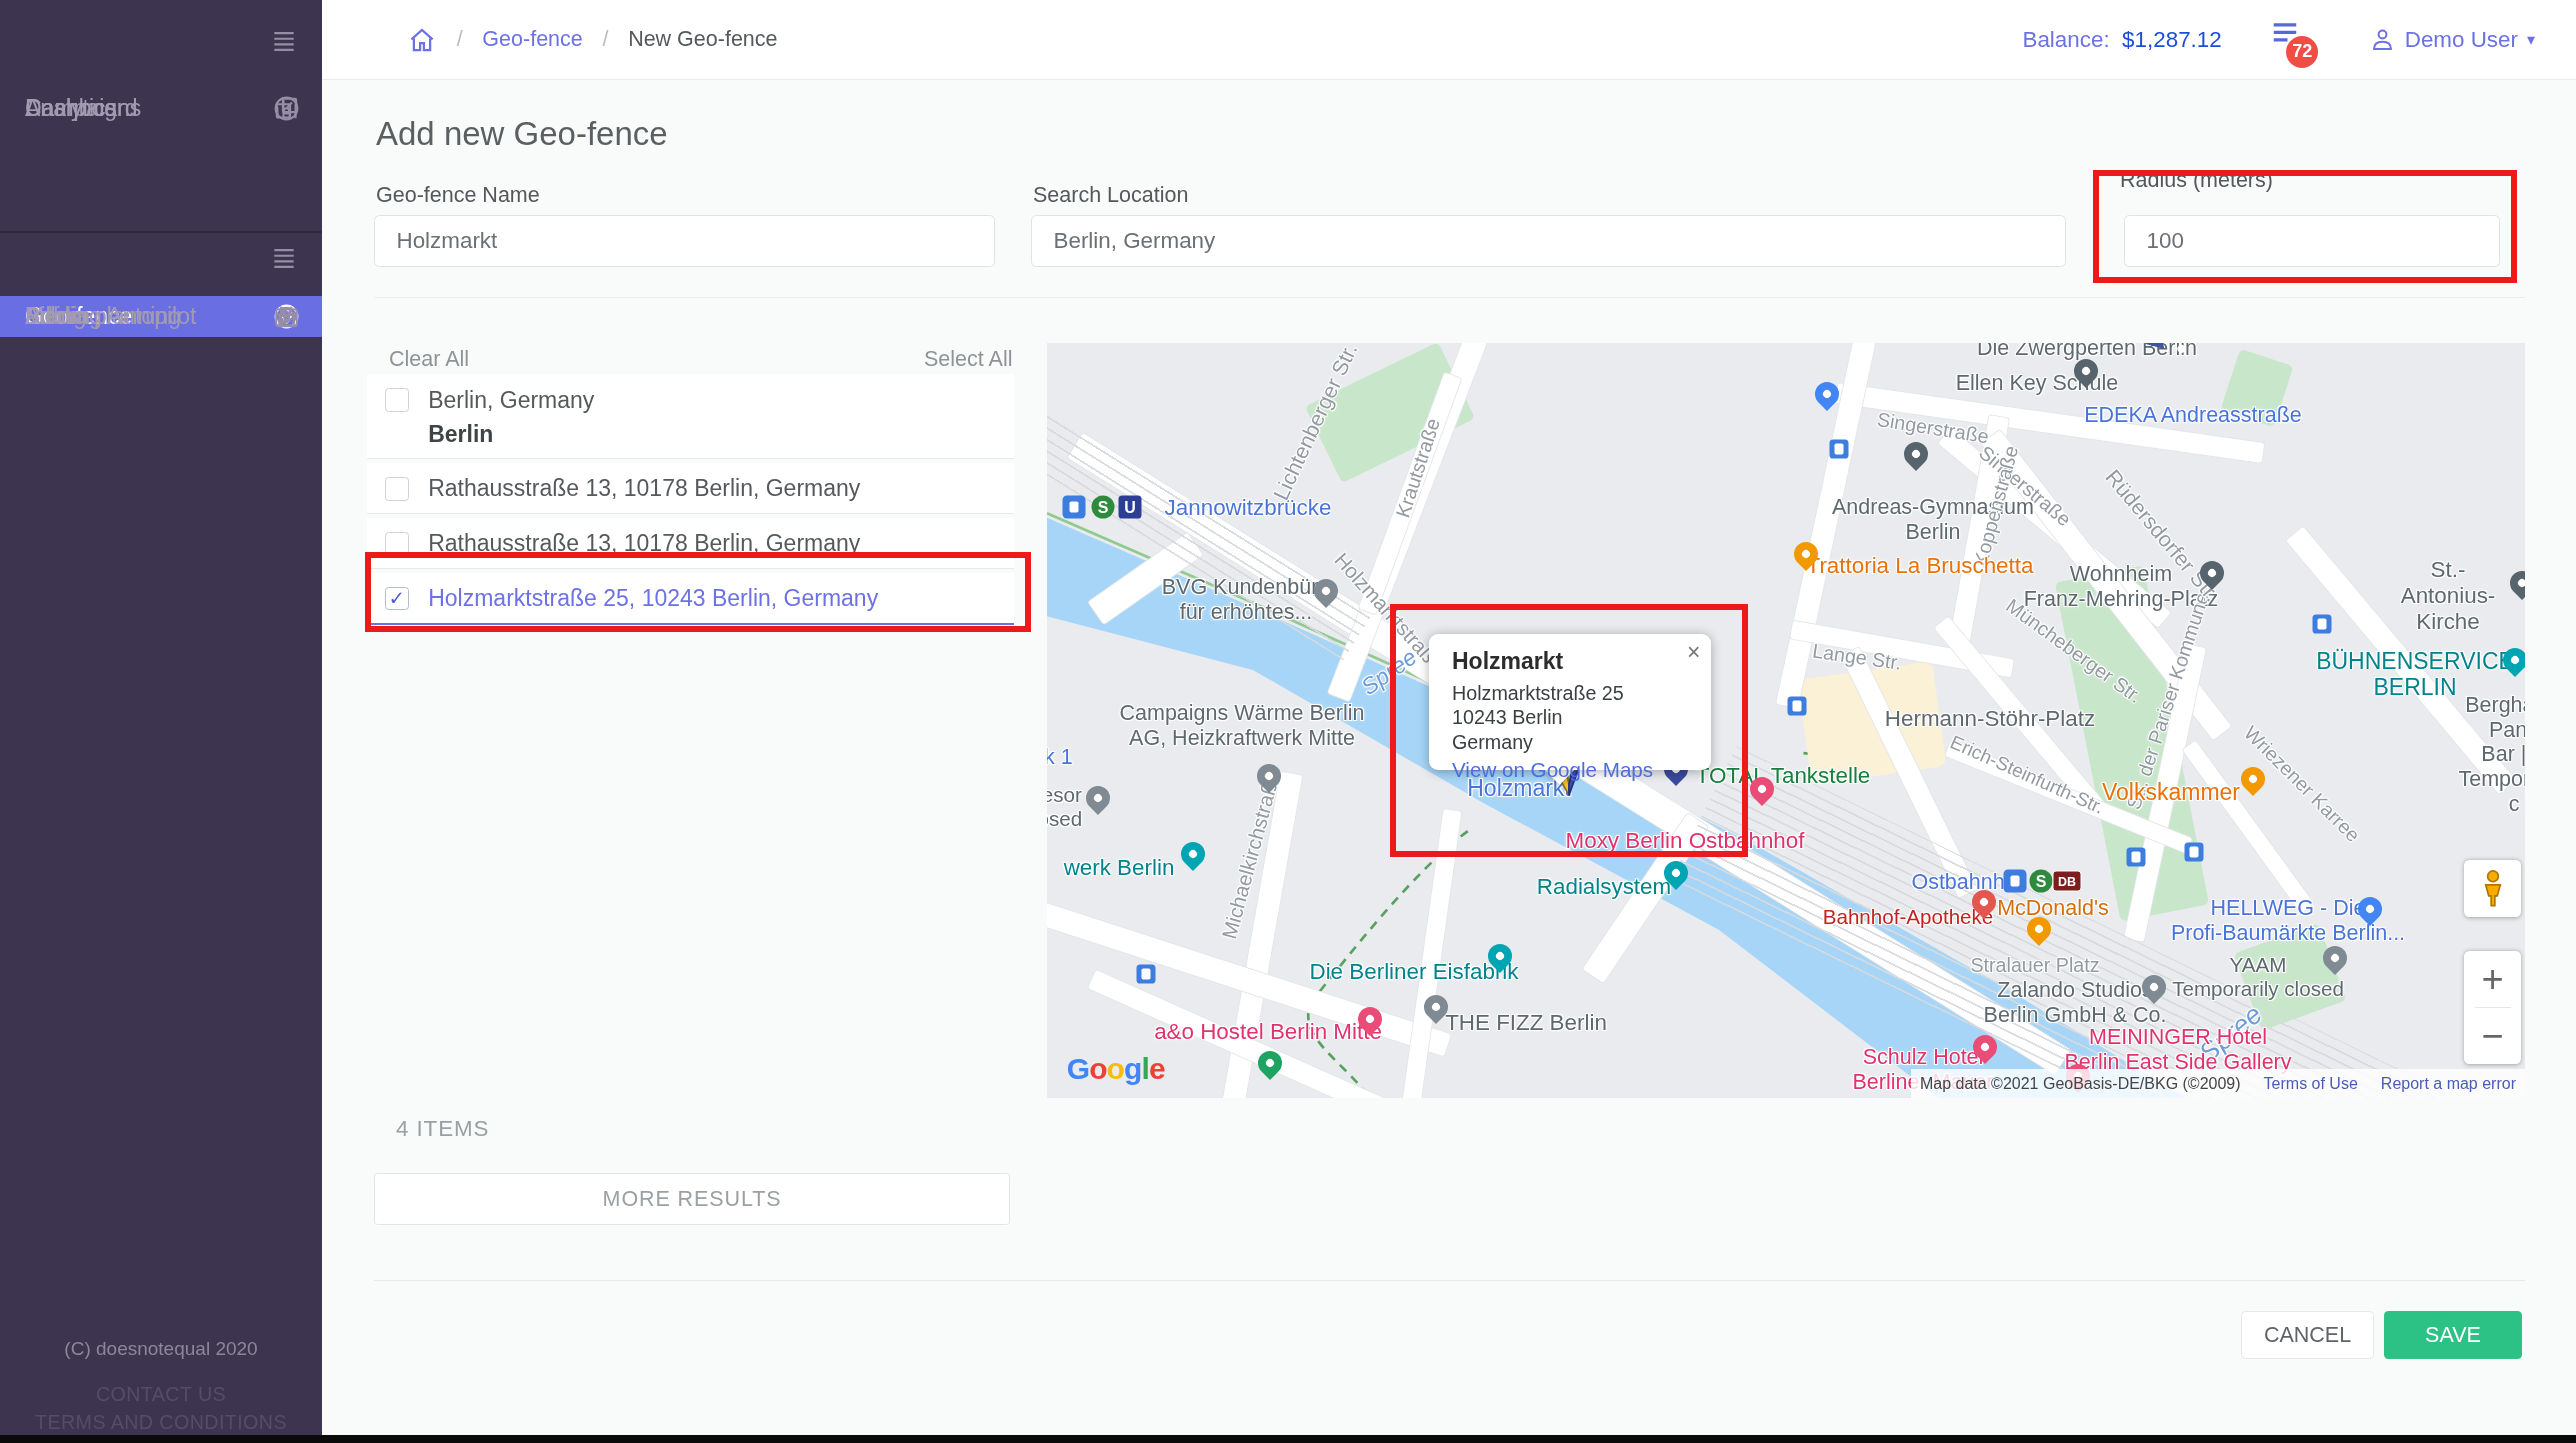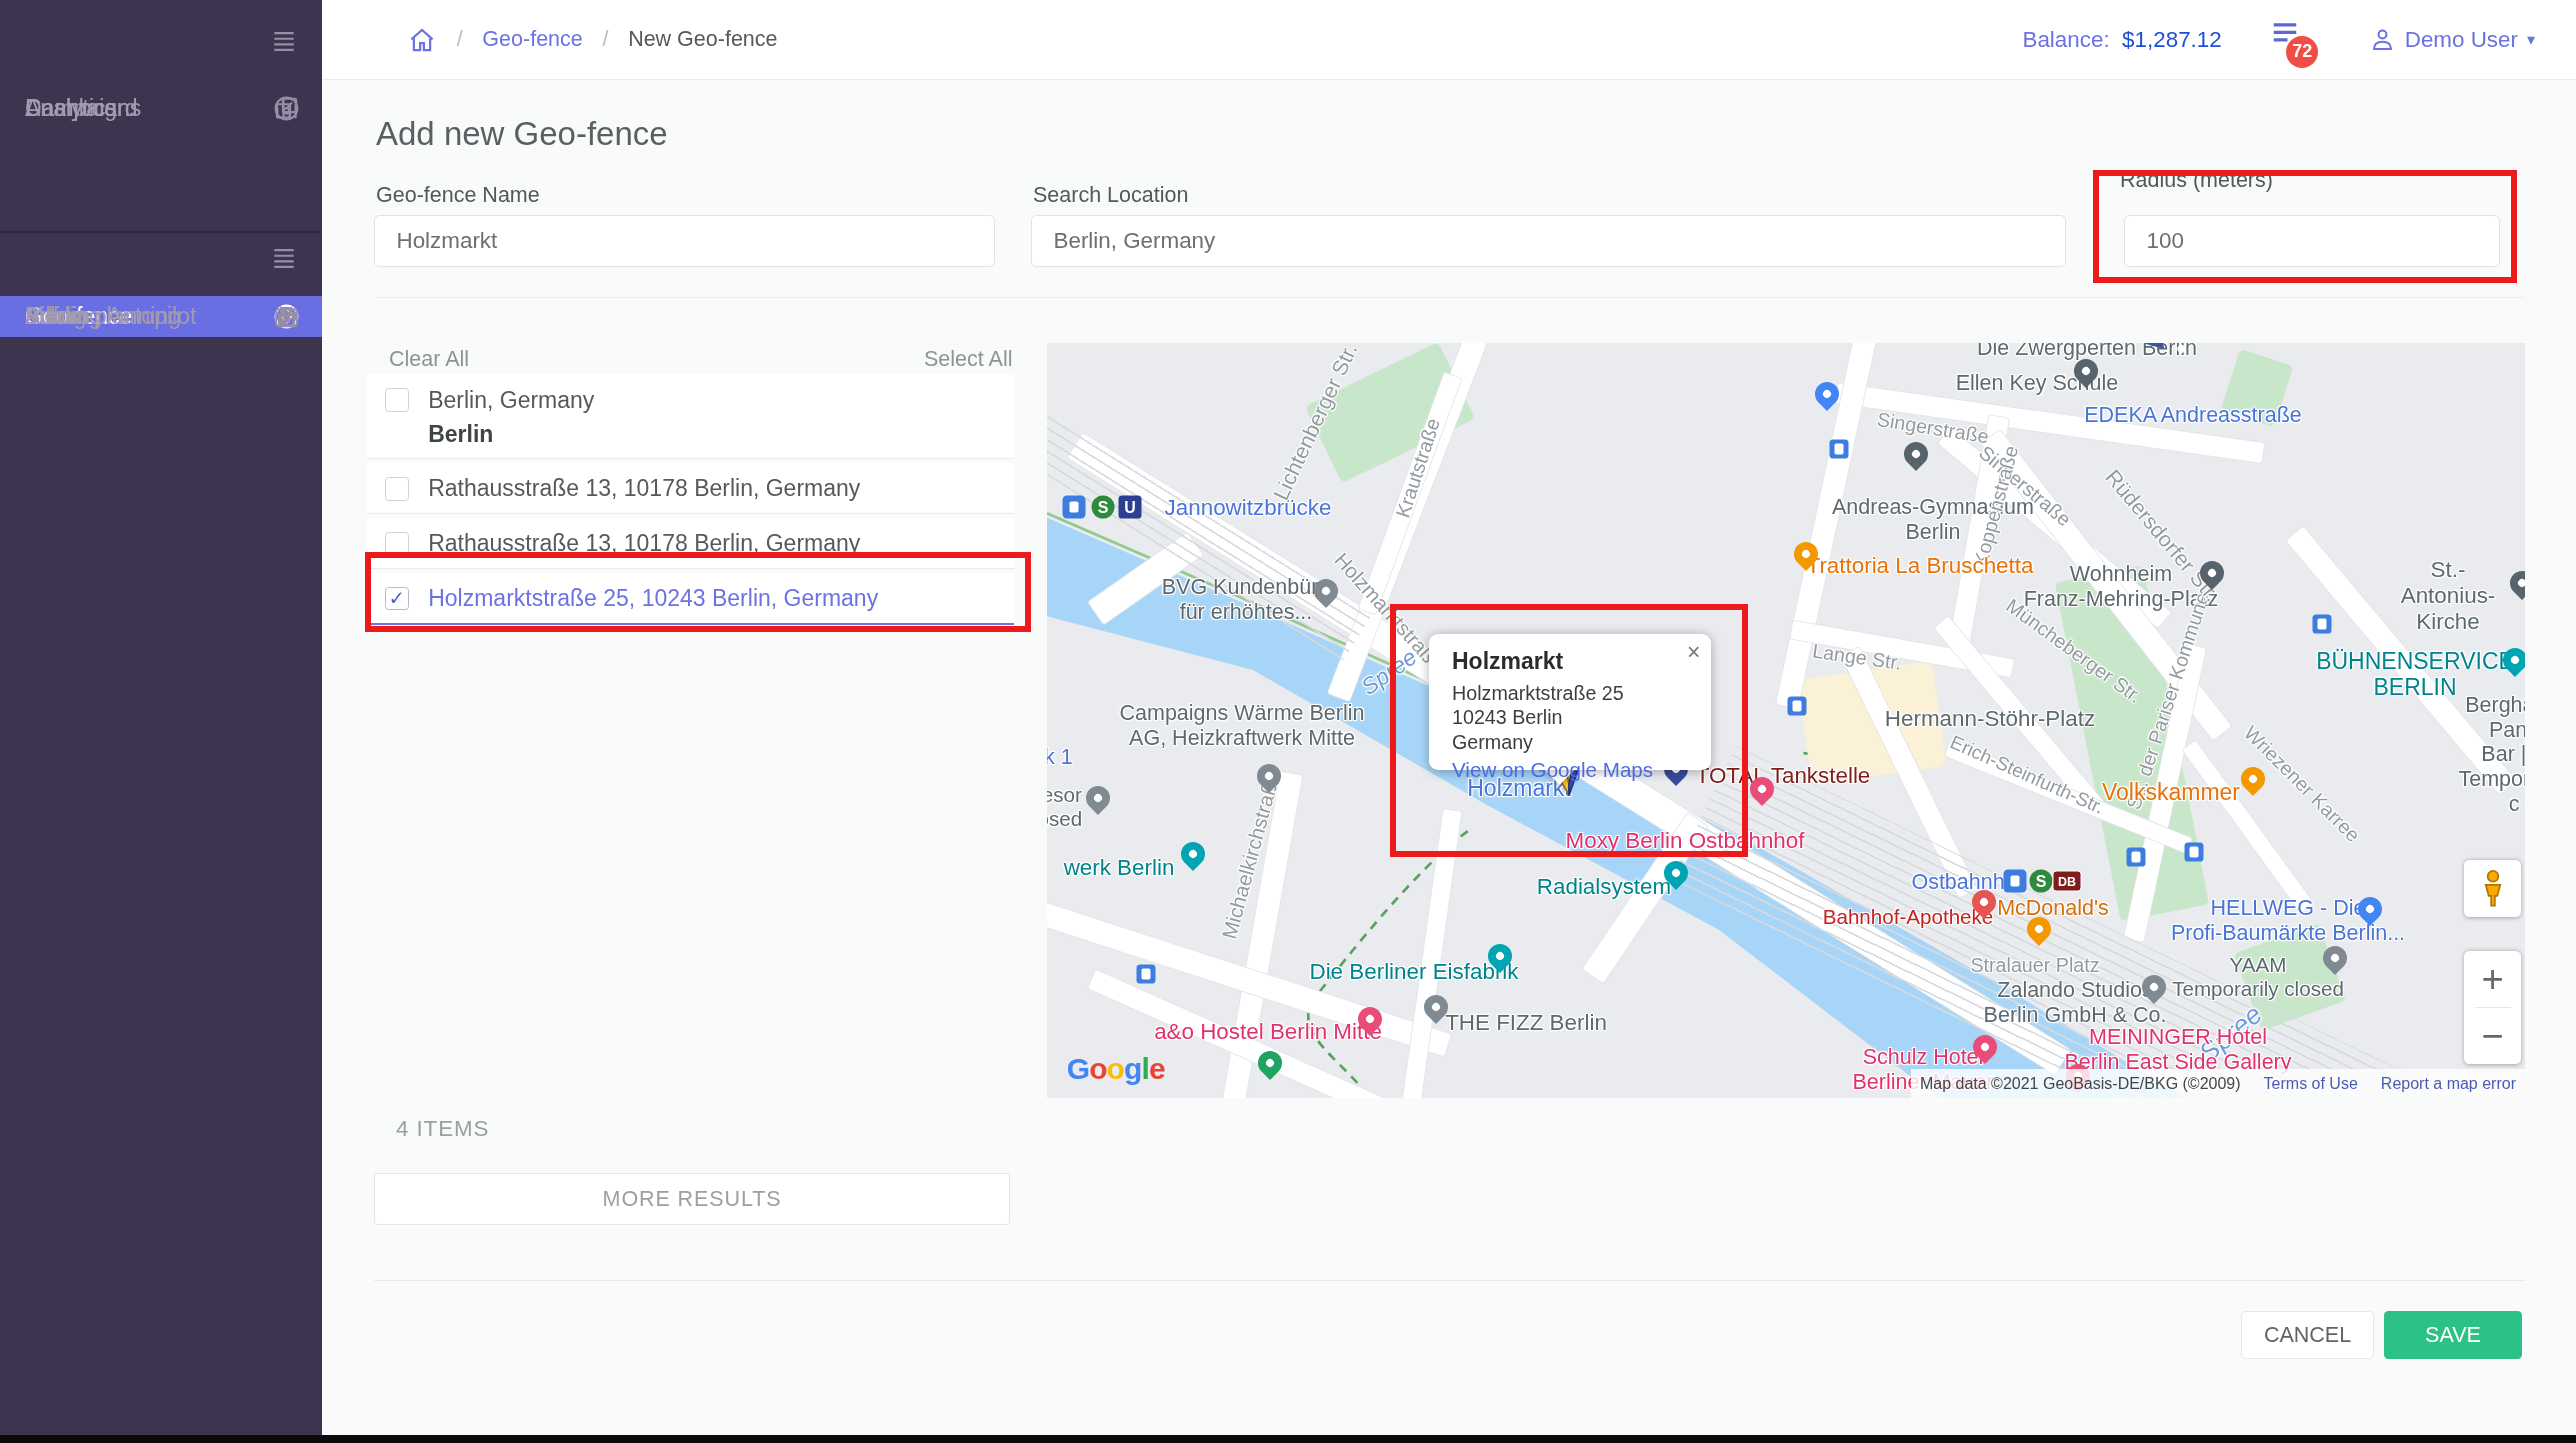--- a/index.html
+++ b/index.html
@@ -263,20 +263,25 @@
         </div>
         <div class="menu-item">
           <span class="mi-label">Admin</span>
           <span class="mi-icon">
             <svg viewBox="0 0 24 24" fill="none" stroke="currentColor" stroke-width="1.7">
               <use href="#i-admin"></use>
             </svg>
           </span>
         </div>
       </div>
+    <div class="sb-footer" style="top:1338px;">
+      <div class="sb-copy">(C) doesnotequal 2020</div>
+      <div class="sb-link" style="margin-top:23px;">CONTACT US</div>
+      <div class="sb-link" style="margin-top:5.4px;">TERMS AND CONDITIONS</div>
+    </div>
   </div>
 
   <div class="topbar">
     <div class="crumb" style="left:85px;">
       <span class="crumb-home">
         <svg viewBox="0 0 24 24" fill="none" stroke="currentColor" stroke-width="1.8">
             <path d="M3.5 11.5 12 4l8.5 7.5"></path>
             <path d="M5.5 10.5V20h5v-5.5h3V20h5v-9.5"></path>
           </svg>
       </span>
@@ -431,21 +436,21 @@
         <div class="map-label" style="left: 1121px; top: 358px; font-size: 19.7px; color: rgb(147, 154, 160); --rot: -72deg;">Str. der Pariser Kommune</div>
         <div class="map-label" style="left: 1115px; top: 193px; font-size: 21.5px; color: rgb(147, 154, 160); --rot: 50deg;">Rüdersdorfer Str.</div>
         <div class="map-label" style="left: 1401px; top: 253px; font-size: 22.4px; color: rgb(93, 104, 111);">St.-Antonius-Kirche</div>
         <div class="map-label" style="left: 1368px; top: 331px; font-size: 23px; color: rgb(0, 131, 141);">BÜHNENSERVICE
 BERLIN</div>
         <div class="map-label" style="left: 1467px; top: 412px; font-size: 21.5px; color: rgb(93, 104, 111);">Berghain | Pano
 Bar | S
 Temporarily c</div>
         <div class="map-label" style="left: 1124px; top: 449px; font-size: 23px; color: rgb(232, 113, 10);">Volkskammer</div>
         <div class="map-label" style="left: 1255px; top: 441px; font-size: 19.7px; color: rgb(147, 154, 160); --rot: 45deg;">Wriezener Karree</div>
-        <div class="map-label" style="left: 736px; top: 433px; font-size: 22.4px; color: #7f1d1d;">TOTAL Tankstelle</div>
+        <div class="map-label" style="left: 736px; top: 433px; font-size: 22.4px; color: #15803d;">TOTAL Tankstelle</div>
         <div class="map-label" style="left: 638px; top: 498px; font-size: 22.4px; color: rgb(224, 50, 110);">Moxy Berlin Ostbahnhof</div>
         <div class="map-label" style="left: 557px; top: 544px; font-size: 22.4px; color: rgb(0, 131, 141);">Radialsystem</div>
         <div class="map-label" style="left: 920px; top: 539px; font-size: 21.5px; color: rgb(74, 116, 216);">Ostbahnhof</div>
         <div class="map-label" style="left: 861px; top: 574px; font-size: 20.6px; color: rgb(197, 34, 31);">Bahnhof-Apotheke</div>
         <div class="map-label" style="left: 1006px; top: 565px; font-size: 21.5px; color: rgb(213, 110, 12);">McDonald's</div>
         <div class="map-label" style="left: 1241px; top: 578px; font-size: 21.5px; color: rgb(74, 116, 216);">HELLWEG - Die
 Profi-Baumärkte Berlin...</div>
         <div class="map-label" style="left: 367px; top: 629px; font-size: 22.4px; color: rgb(0, 131, 141);">Die Berliner Eisfabrik</div>
         <div class="map-label" style="left: 221px; top: 689px; font-size: 22.4px; color: rgb(224, 50, 110);">a&amp;o Hostel Berlin Mitte</div>
         <div class="map-label" style="left: 479px; top: 680px; font-size: 22.4px; color: rgb(93, 104, 111);">THE FIZZ Berlin</div>

